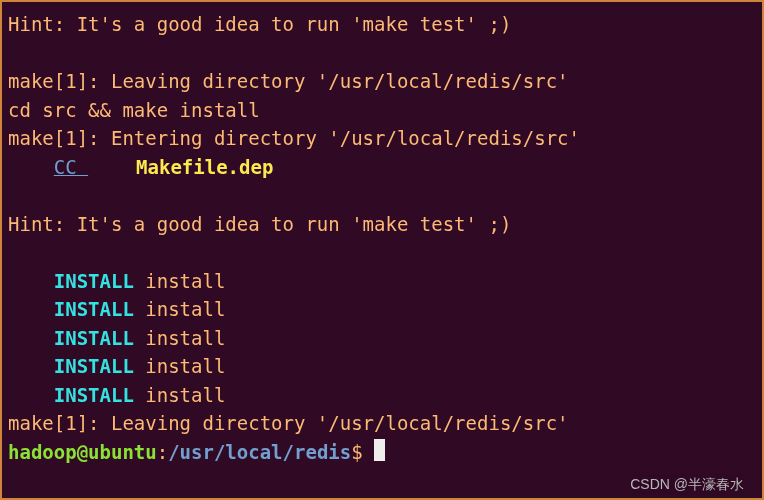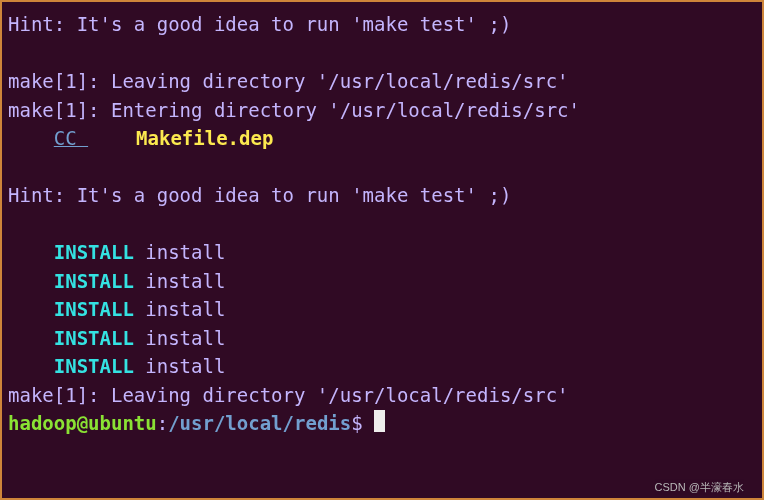--- a/index.html
+++ b/index.html
@@ -18,49 +18,50 @@
       padding: 8px 6px;
       border: 2px solid #ce853a;
       position: relative;
       overflow: hidden;
     }
     .line {
       white-space: pre;
     }
     .green { color: #8ae234; font-weight: bold; }
     .blue { color: #729fcf; font-weight: bold; }
-    .white { color: #c4b5fd; }
+    .white { color: #fdba74; }
     .cyan { color: #34e2e2; font-weight: bold; }
     .yellow { color: #fce94f; font-weight: bold; padding-left: 48px; }
     .dimblue { color: #729fcf; text-decoration: underline; }
     .cursor {
       display: inline-block;
       width: 11px;
       height: 22px;
       background: #eeeeec;
       vertical-align: text-bottom;
       margin-bottom: 2px;
     }
     .watermark {
       position: absolute;
       bottom: 3px;
       right: 18px;
       color: #b8b8b8;
       font-family: Arial, 'Microsoft YaHei', sans-serif;
-      font-size: 11px;
+      font-size: 14px;
       background: rgba(48,10,36,0.3);
     }
   </style>
 </head>
 <body>
 
 <div class="terminal">
   <div class="line"><span class="white">Hint: It's a good idea to run 'make test' ;)</span></div>
   <div class="line"><span></span>&nbsp;</div>
   <div class="line"><span class="white">make[1]: Leaving directory '/usr/local/redis/src'</span></div>
+  <div class="line"><span class="white">cd src &amp;&amp; make install</span></div>
   <div class="line"><span class="white">make[1]: Entering directory '/usr/local/redis/src'</span></div>
   <div class="line"><span>    </span><span class="dimblue">CC </span><span class="yellow">Makefile.dep</span></div>
   <div class="line"><span></span>&nbsp;</div>
   <div class="line"><span class="white">Hint: It's a good idea to run 'make test' ;)</span></div>
   <div class="line"><span></span>&nbsp;</div>
   <div class="line"><span>    </span><span class="cyan">INSTALL </span><span class="white">install</span></div>
   <div class="line"><span>    </span><span class="cyan">INSTALL </span><span class="white">install</span></div>
   <div class="line"><span>    </span><span class="cyan">INSTALL </span><span class="white">install</span></div>
   <div class="line"><span>    </span><span class="cyan">INSTALL </span><span class="white">install</span></div>
   <div class="line"><span>    </span><span class="cyan">INSTALL </span><span class="white">install</span></div>

